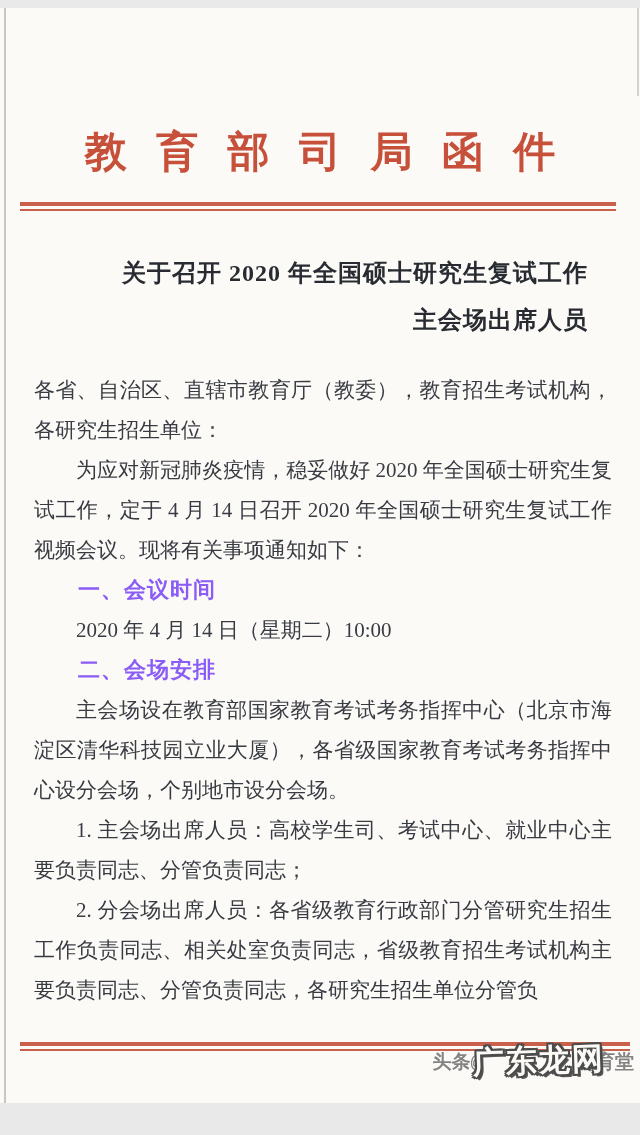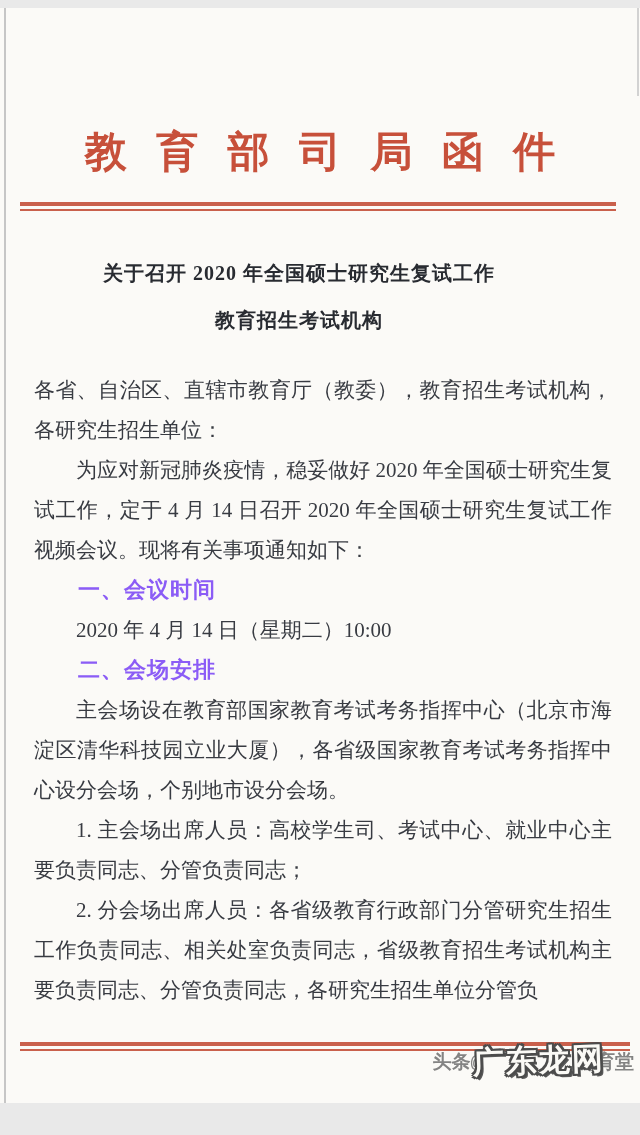--- a/index.html
+++ b/index.html
@@ -35,24 +35,24 @@
     position: absolute; left: 20px; height: 3px;
     border-style: solid; border-color: #c9604c;
     border-width: 0; border-top-width: 4px; border-bottom-width: 2px;
     background: transparent;
   }
   .rule-top    { top: 194px; right: 24px; }
   .rule-bottom { top: 1034px; right: 10px; }
   .doc-title {
     position: absolute; top: 242px; left: 10px; right: 52px;
     margin: 0;
-    text-align: center;
+    text-align: right;
     font-family: "Liberation Serif", "DejaVu Serif", serif;
     font-weight: 700;
-    font-size: 20px; line-height: 47px;
+    font-size: 24px; line-height: 47px;
     letter-spacing: 1px;
     color: #282b31;
   }
   .doc-title .t-line { display: block; }
   .body-block {
     position: absolute; top: 362px; left: 34px; width: 578px;
     font-size: 21px; line-height: 40px;
     color: #383b42;
     text-align: justify;
     text-align-last: left;
@@ -100,21 +100,21 @@
 
   <div class="edge-left"></div>
   <div class="edge-right-top"></div>
 
   <div class="letterhead">教育部司局函件</div>
 
   <div class="rule rule-top"></div>
 
   <h1 class="doc-title">
     <span class="t-line">关于召开 2020 年全国硕士研究生复试工作</span>
-    <span class="t-line">教育招生考试机构</span>
+    <span class="t-line">主会场出席人员</span>
   </h1>
 
   <div class="body-block">
     <p class="salutation">各省、自治区、直辖市教育厅（教委），教育招生考试机构，各研究生招生单位：</p>
 
     <p class="indent">为应对新冠肺炎疫情，稳妥做好 2020 年全国硕士研究生复试工作，定于 4 月 14 日召开 2020 年全国硕士研究生复试工作视频会议。现将有关事项通知如下：</p>
 
     <p class="heading">一、会议时间</p>
     <p class="indent">2020 年 4 月 14 日（星期二）10:00</p>
 

